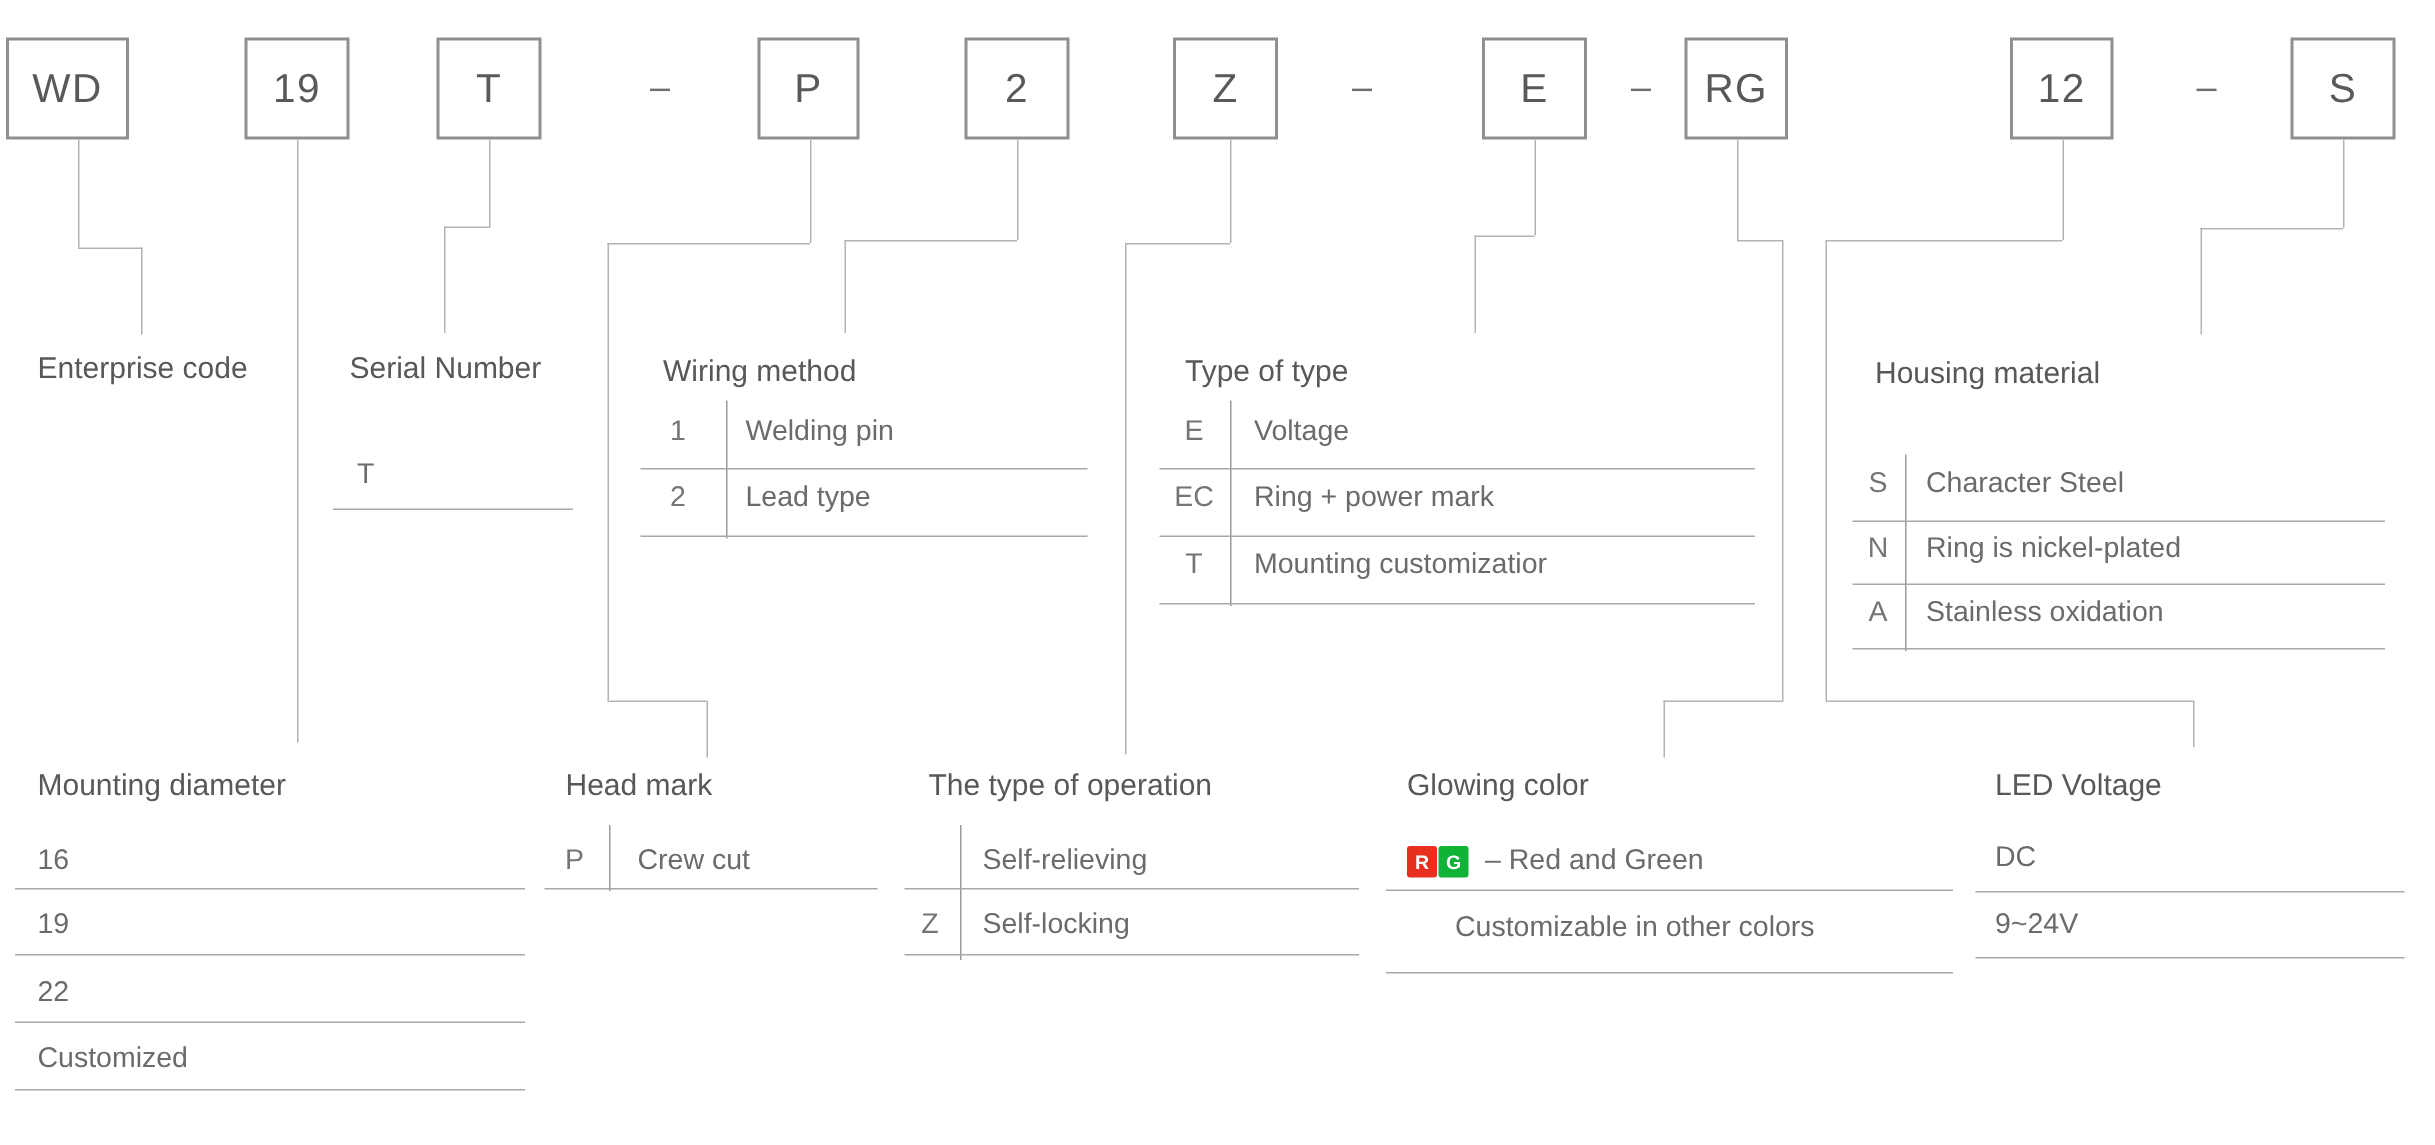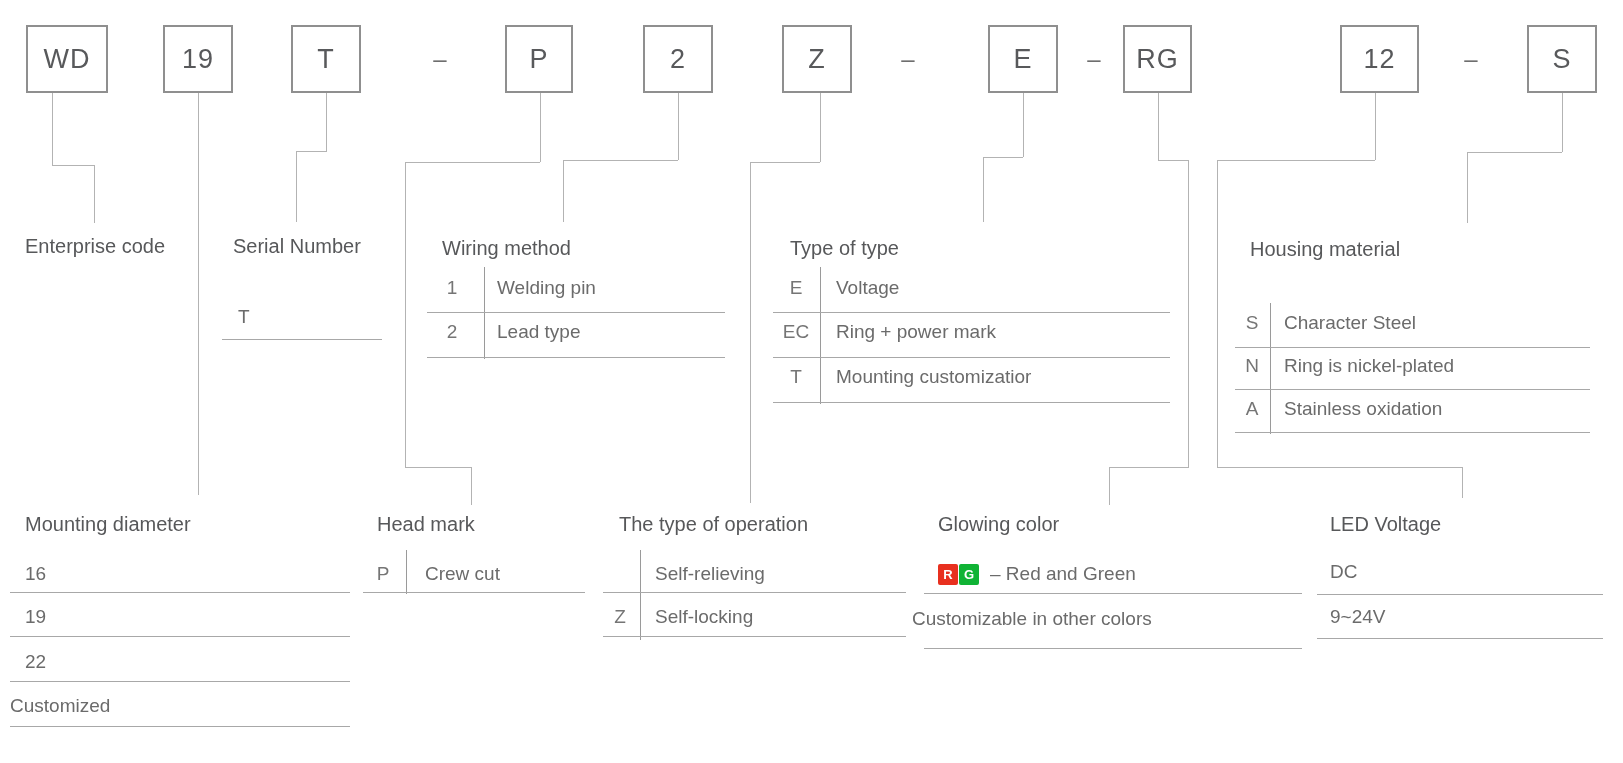--- a/index.html
+++ b/index.html
@@ -28,32 +28,32 @@
     font-size:13px;font-weight:bold;display:flex;align-items:center;justify-content:center;
   }
   .badge.r{background:#e8301f;}
   .badge.g{background:#10b335;}
 </style>
 </head>
 <body>
 
 <div class="stage">
 
-  <div class="box" style="left:26px;width:82px">WD</div>
+  <div class="box" style="left:4px;width:82px">WD</div>
   <div class="box" style="left:163px;width:70px">19</div>
   <div class="box" style="left:291px;width:70px">T</div>
   <div class="sep" style="left:427px;width:26px">–</div>
   <div class="box" style="left:505px;width:68px">P</div>
   <div class="box" style="left:643px;width:70px">2</div>
   <div class="box" style="left:782px;width:70px">Z</div>
   <div class="sep" style="left:895px;width:26px">–</div>
   <div class="box" style="left:988px;width:70px">E</div>
   <div class="sep" style="left:1081px;width:26px">–</div>
   <div class="box" style="left:1123px;width:69px">RG</div>
-  <div class="box" style="left:1340px;width:79px">12</div>
+  <div class="box" style="left:1340px;width:69px">12</div>
   <div class="sep" style="left:1458px;width:26px">–</div>
   <div class="box" style="left:1527px;width:70px">S</div>
 
   <div class="v" style="left:52px;top:93px;height:72px"></div>
   <div class="h" style="left:52px;top:165px;width:43px"></div>
   <div class="v" style="left:94px;top:165px;height:58px"></div>
 
   <div class="v" style="left:198px;top:93px;height:402px"></div>
 
   <div class="v" style="left:326px;top:93px;height:58px"></div>
@@ -133,21 +133,21 @@
   <div class="cell" style="left:1284px;top:398px">Stainless oxidation</div>
   <div class="rule" style="left:1235px;top:432px;width:355px"></div>
 
   <div class="title" style="left:25px;top:513px">Mounting diameter</div>
   <div class="cell" style="left:25px;top:563px">16</div>
   <div class="rule" style="left:10px;top:592px;width:340px"></div>
   <div class="cell" style="left:25px;top:606px">19</div>
   <div class="rule" style="left:10px;top:636px;width:340px"></div>
   <div class="cell" style="left:25px;top:651px">22</div>
   <div class="rule" style="left:10px;top:681px;width:340px"></div>
-  <div class="cell" style="left:10px;top:695px">Customized</div>
+  <div class="cell" style="left:25px;top:695px">Customized</div>
   <div class="rule" style="left:10px;top:726px;width:340px"></div>
 
   <div class="title" style="left:377px;top:513px">Head mark</div>
   <div class="code" style="left:370px;top:563px;width:26px">P</div>
   <div class="div" style="left:406px;top:550px;height:44px"></div>
   <div class="cell" style="left:425px;top:563px">Crew cut</div>
   <div class="rule" style="left:363px;top:592px;width:222px"></div>
 
   <div class="title" style="left:619px;top:513px">The type of operation</div>
   <div class="div" style="left:640px;top:550px;height:90px"></div>
@@ -156,21 +156,21 @@
   <div class="rule" style="left:603px;top:592px;width:303px"></div>
   <div class="code" style="left:608px;top:606px;width:24px">Z</div>
   <div class="cell" style="left:655px;top:606px">Self-locking</div>
   <div class="rule" style="left:603px;top:636px;width:303px"></div>
 
   <div class="title" style="left:938px;top:513px">Glowing color</div>
   <div class="badge r" style="left:938px;top:564px">R</div>
   <div class="badge g" style="left:959px;top:564px">G</div>
   <div class="cell" style="left:990px;top:563px">– Red and Green</div>
   <div class="rule" style="left:924px;top:593px;width:378px"></div>
-  <div class="cell" style="left:912px;top:608px">Customizable in other colors</div>
+  <div class="cell" style="left:970px;top:608px">Customizable in other colors</div>
   <div class="rule" style="left:924px;top:648px;width:378px"></div>
 
   <div class="title" style="left:1330px;top:513px">LED Voltage</div>
   <div class="cell" style="left:1330px;top:561px">DC</div>
   <div class="rule" style="left:1317px;top:594px;width:286px"></div>
   <div class="cell" style="left:1330px;top:606px">9~24V</div>
   <div class="rule" style="left:1317px;top:638px;width:286px"></div>
 
 </div>
 

